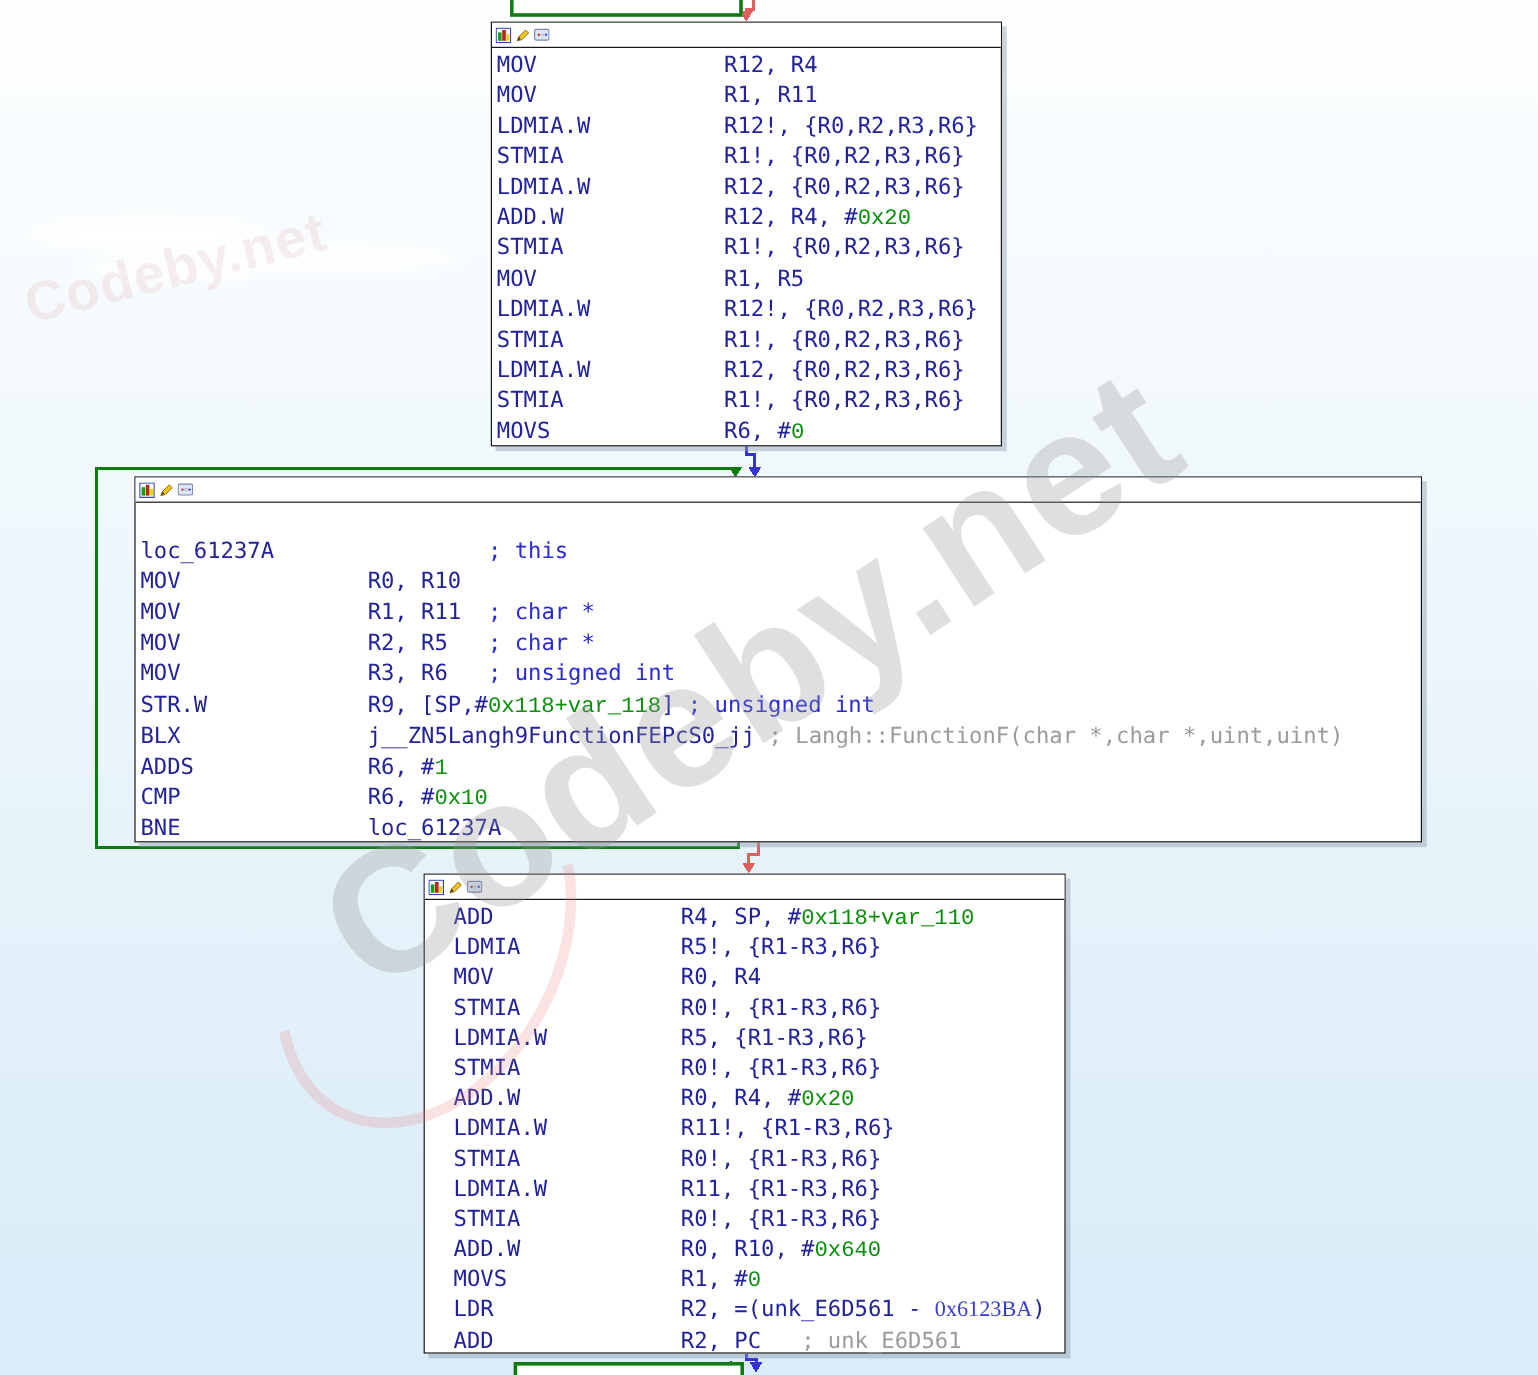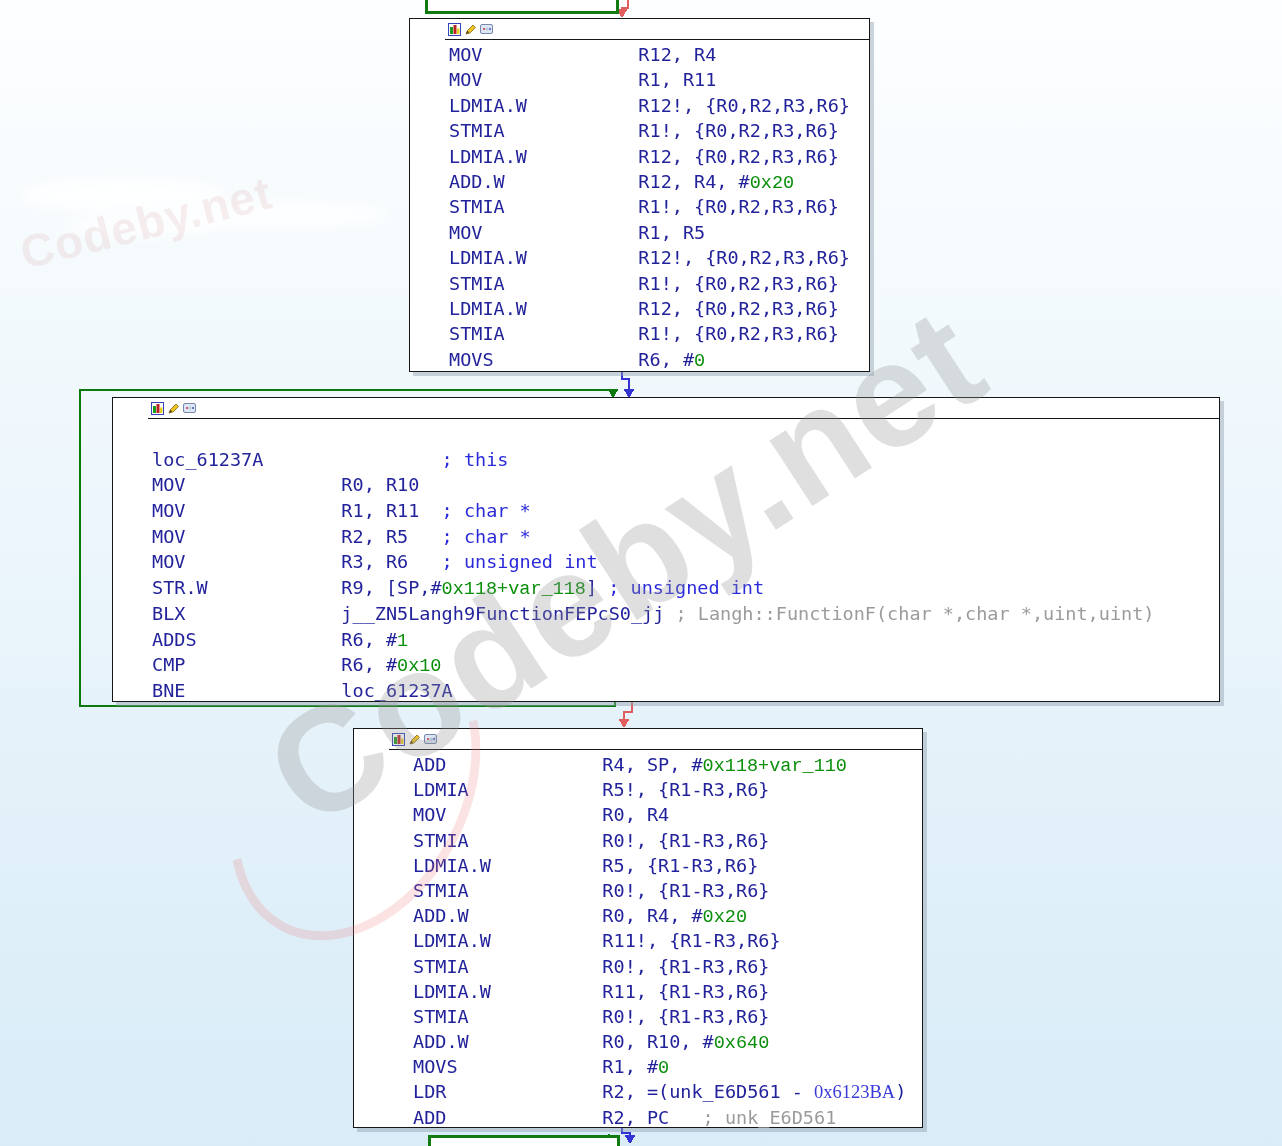--- a/index.html
+++ b/index.html
@@ -33,21 +33,20 @@
 
   .greenbox{
     position:absolute;background:#ffffff;border:3px solid #117a11;z-index:6;
   }
   .gb-top{left:425px;top:-8px;width:188px;height:16px;}
   .gb-bot{left:428px;top:1135px;width:186px;height:22px;}
 
   .node{
     position:absolute;background:#ffffff;border:1.5px solid #161616;z-index:10;
     box-shadow:4px 4px 0 0 rgba(145,160,175,0.45);
-    padding-left:35px;
   }
   .node-top{left:409px;top:18px;width:424px;height:352px;}
   .node-mid{left:84px;top:397px;width:1071px;height:303px;margin-left:28px;}
   .node-bot{left:353px;top:728px;width:533px;height:398px;}
 
   .titlebar{
     height:20px;border-bottom:1px solid #161616;display:flex;align-items:center;
     padding-left:3px;gap:3px;background:#ffffff;
   }
   .titlebar svg{display:block;}

